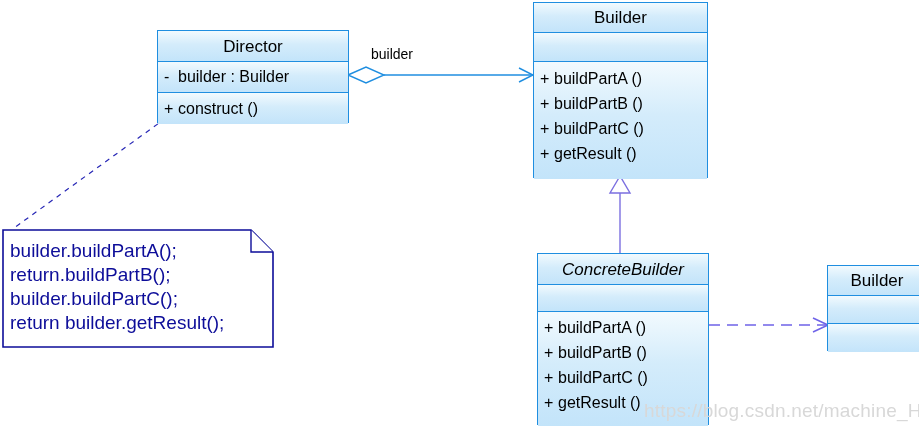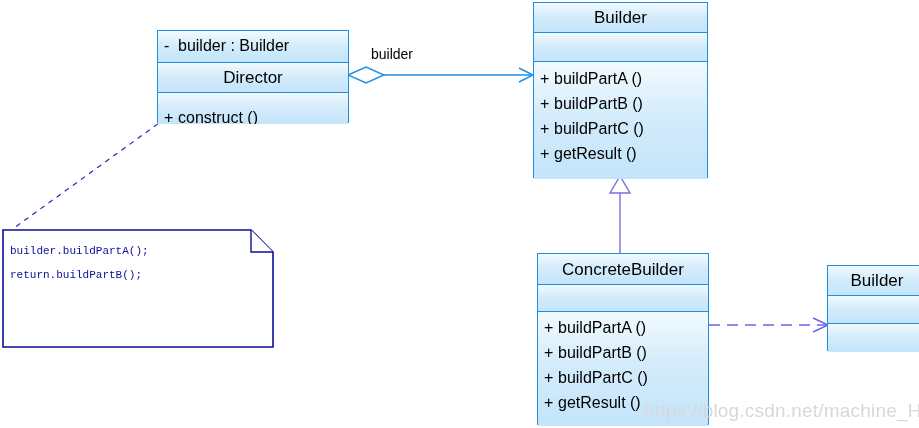--- a/index.html
+++ b/index.html
@@ -60,24 +60,23 @@
     box-sizing: border-box;
     background: #ffffff;
   }
   .note-body {
     position: absolute;
     inset: 0;
     padding: 10px 8px 6px 8px;
   }
   .note-line {
     color: #0d0d99;
-    font-size: 11px;
+    font-size: 19px;
     line-height: 24px;
     white-space: nowrap;
-    font-family: Liberation Mono, monospace;
   }
   .note-shape {
     position: absolute;
     inset: 0;
     pointer-events: none;
   }
 
   
   .connector {
     position: absolute;
@@ -131,29 +130,29 @@
       <path d="M 813 318 L 828 325 L 813 332" fill="none" stroke="#6f63e8" stroke-width="1.6"></path>
     </g>
 
      note : dotted anchor --&gt;
     <g>
       <line x1="166" y1="118" x2="14" y2="228" stroke="#2626b5" stroke-width="1.2" stroke-dasharray="5 5"></line>
     </g>
   </svg>
 
   <div class="uml-class" style="left:157px; top:30px; width:192px; height:93px;">
-    <div class="uml-compartment uml-members" style="height:31px; padding-top:2px;">
-      <div class="uml-member">
-        <span class="vis">-</span><span>builder  :  Builder</span>
-      </div>
-    </div>
     <div class="uml-compartment uml-title" style="height:30px;">
       <span>Director</span>
     </div>
-    <div class="uml-compartment uml-members" style="height:32px; padding-top:12px;">
+    <div class="uml-compartment uml-members" style="height:31px; padding-top:2px;">
+      <div class="uml-member">
+        <span class="vis">-</span><span>builder  :  Builder</span>
+      </div>
+    </div>
+    <div class="uml-compartment uml-members" style="height:32px; padding-top:3px;">
       <div class="uml-member">
         <span class="vis">+</span><span>construct ()</span>
       </div>
     </div>
   </div>
 
   <div class="uml-class" style="left:533px; top:2px; width:175px; height:176px;">
     <div class="uml-compartment uml-title" style="height:29px;">
       <span>Builder</span>
     </div>
@@ -168,21 +167,21 @@
       <div class="uml-member">
         <span class="vis">+</span><span>buildPartC ()</span>
       </div>
       <div class="uml-member">
         <span class="vis">+</span><span>getResult ()</span>
       </div>
     </div>
   </div>
 
   <div class="uml-class" style="left:537px; top:253px; width:172px; height:172px;">
-    <div class="uml-compartment uml-title" style="height:30px;">
+    <div class="uml-compartment uml-title" style="height:30px;font-style:italic;">
       <span>ConcreteBuilder</span>
     </div>
     <div class="uml-compartment" style="height:27px;"></div>
     <div class="uml-compartment uml-members" style="height:115px; padding-top:3px;">
       <div class="uml-member">
         <span class="vis">+</span><span>buildPartA ()</span>
       </div>
       <div class="uml-member">
         <span class="vis">+</span><span>buildPartB ()</span>
       </div>
@@ -204,20 +203,22 @@
   </div>
 
   <div class="uml-note" style="left:2px; top:229px; width:272px; height:119px;">
     <svg class="note-shape" viewBox="0 0 272 119" width="272" height="119">
       <path d="M 1 1 L 249 1 L 271 23 L 271 118 L 1 118 Z" fill="#ffffff" stroke="#0d0d99" stroke-width="1.6"></path>
       <path d="M 249 1 L 249 23 L 271 23" fill="#ffffff" stroke="#0d0d99" stroke-width="1.4"></path>
     </svg>
     <div class="note-body">
       <div class="note-line">builder.buildPartA();</div>
       <div class="note-line">return.buildPartB();</div>
+      <div class="note-line">builder.buildPartC();</div>
+      <div class="note-line">return builder.getResult();</div>
     </div>
   </div>
 
   <div class="edge-label" style="left:371px; top:46px;">builder</div>
 
   <div class="watermark" style="left:644px; top:400px;">https://blog.csdn.net/machine_Heaven</div>
 
 </div>
 
 </body></html>

